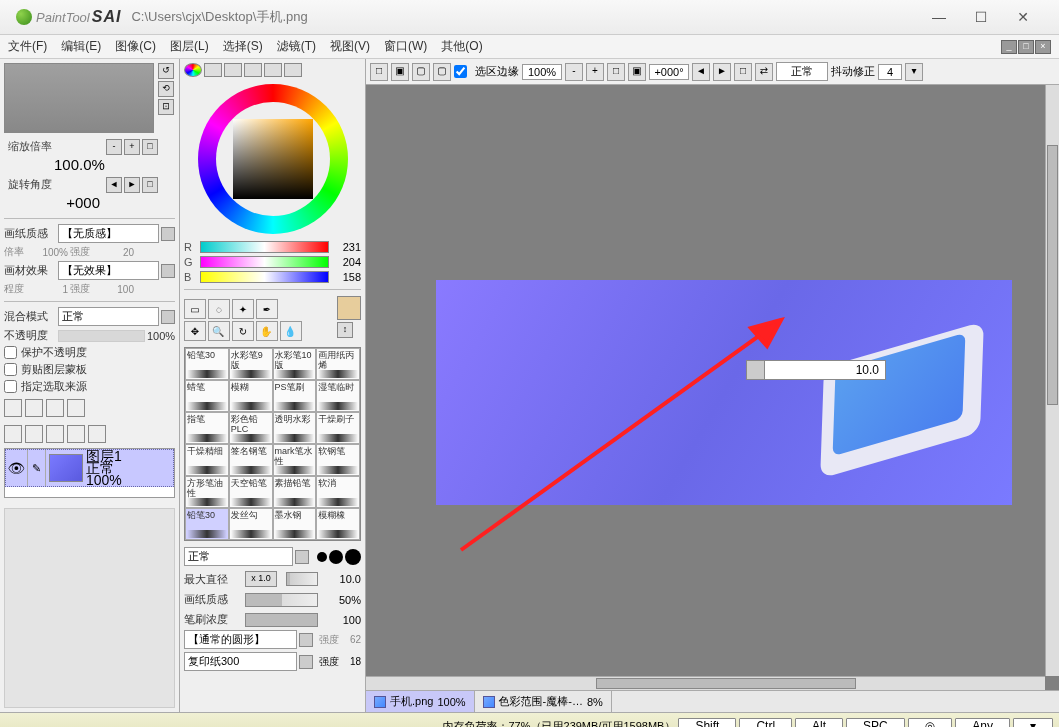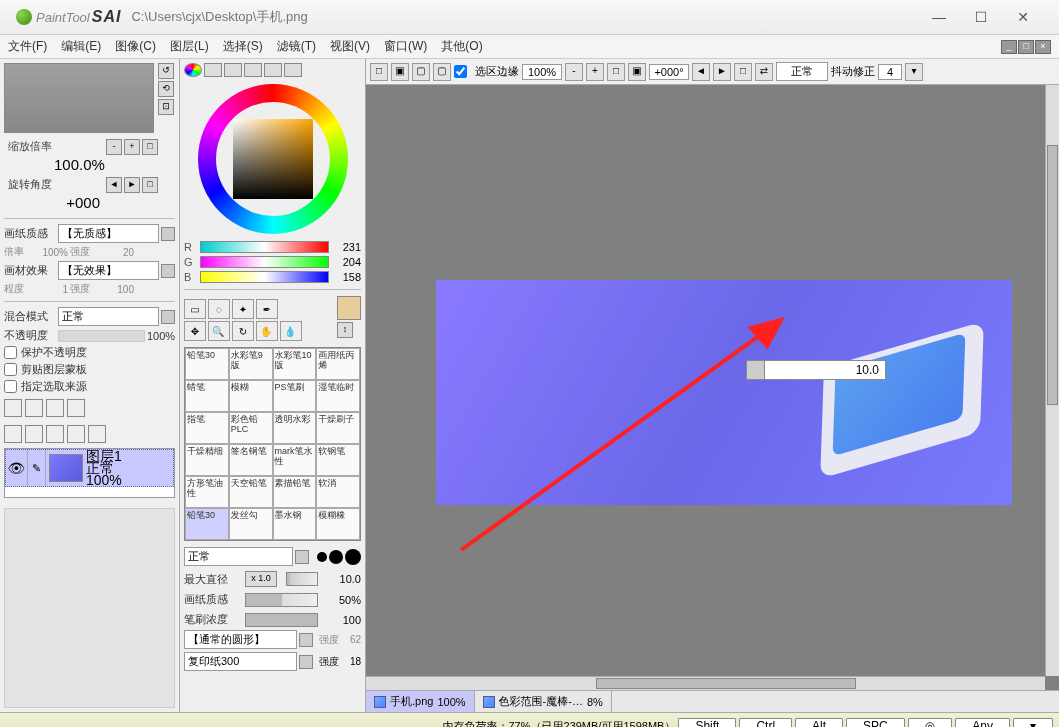--- a/index.html
+++ b/index.html
@@ -64,21 +64,21 @@
 .rgb-slider { flex: 1; height: 12px; border: 1px solid #888; }
 .rgb-r { background: linear-gradient(90deg,#0cc,#fff,#f00); }
 .rgb-g { background: linear-gradient(90deg,#f0f,#fff,#0f0); }
 .rgb-b { background: linear-gradient(90deg,#ff0,#fff,#00f); }
 .rgb-val { width: 28px; text-align: right; }
 .tool-grid { display: grid; grid-template-columns: repeat(6, 22px); gap: 2px; padding: 3px 0; }
 .tool-grid .tool { width: 22px; height: 20px; border: 1px solid #999; background: #eee; font-size: 10px; display:flex;align-items:center;justify-content:center; }
 .swatch-top { width: 24px; height: 24px; background: #e7cd9c; border: 1px solid #888; margin-left: auto; }
 .pair-row { display: flex; align-items: flex-start; }
 .brush-grid { display: grid; grid-template-columns: repeat(4, 1fr); border: 1px solid #888; }
-.brush-grid .bcell { height: 32px; border: 1px solid #aaa; padding: 1px; font-size: 9px; line-height: 10px; color: #333; display: flex; justify-content: space-between; background: #fafafa; overflow: hidden; }
+.brush-grid .bcell { height: 32px; border: 1px solid #aaa; padding: 1px; font-size: 9px; line-height: 10px; color: #333; display: flex; flex-direction: column; justify-content: space-between; background: #fafafa; overflow: hidden; }
 .brush-grid .bcell .mark { height: 8px; background: linear-gradient(90deg,transparent,#333,transparent); }
 .brush-grid .bcell.sel { background: #d0d0ff; }
 .size-row { display: flex; align-items: center; gap: 9px; font-size: 11px; margin-top: 2px; }
 .size-label { width: 52px; color: #333; }
 .size-bar { flex: 1; height: 14px; background: linear-gradient(90deg,#ccc,#eee); border: 1px solid #888; position: relative; }
 .size-bar .fill { position: absolute; top:0; bottom:0; left:0; background: #bbb; }
 .size-val { width: 34px; text-align: right; font-size: 11px; }
 .brush-shape-row { display: flex; gap: 2px; align-items: center; }
 .shape-dot { width: 14px; height: 14px; border-radius: 50%; background: #000; }
 .shape-dot.big { width: 16px; height: 16px; }

